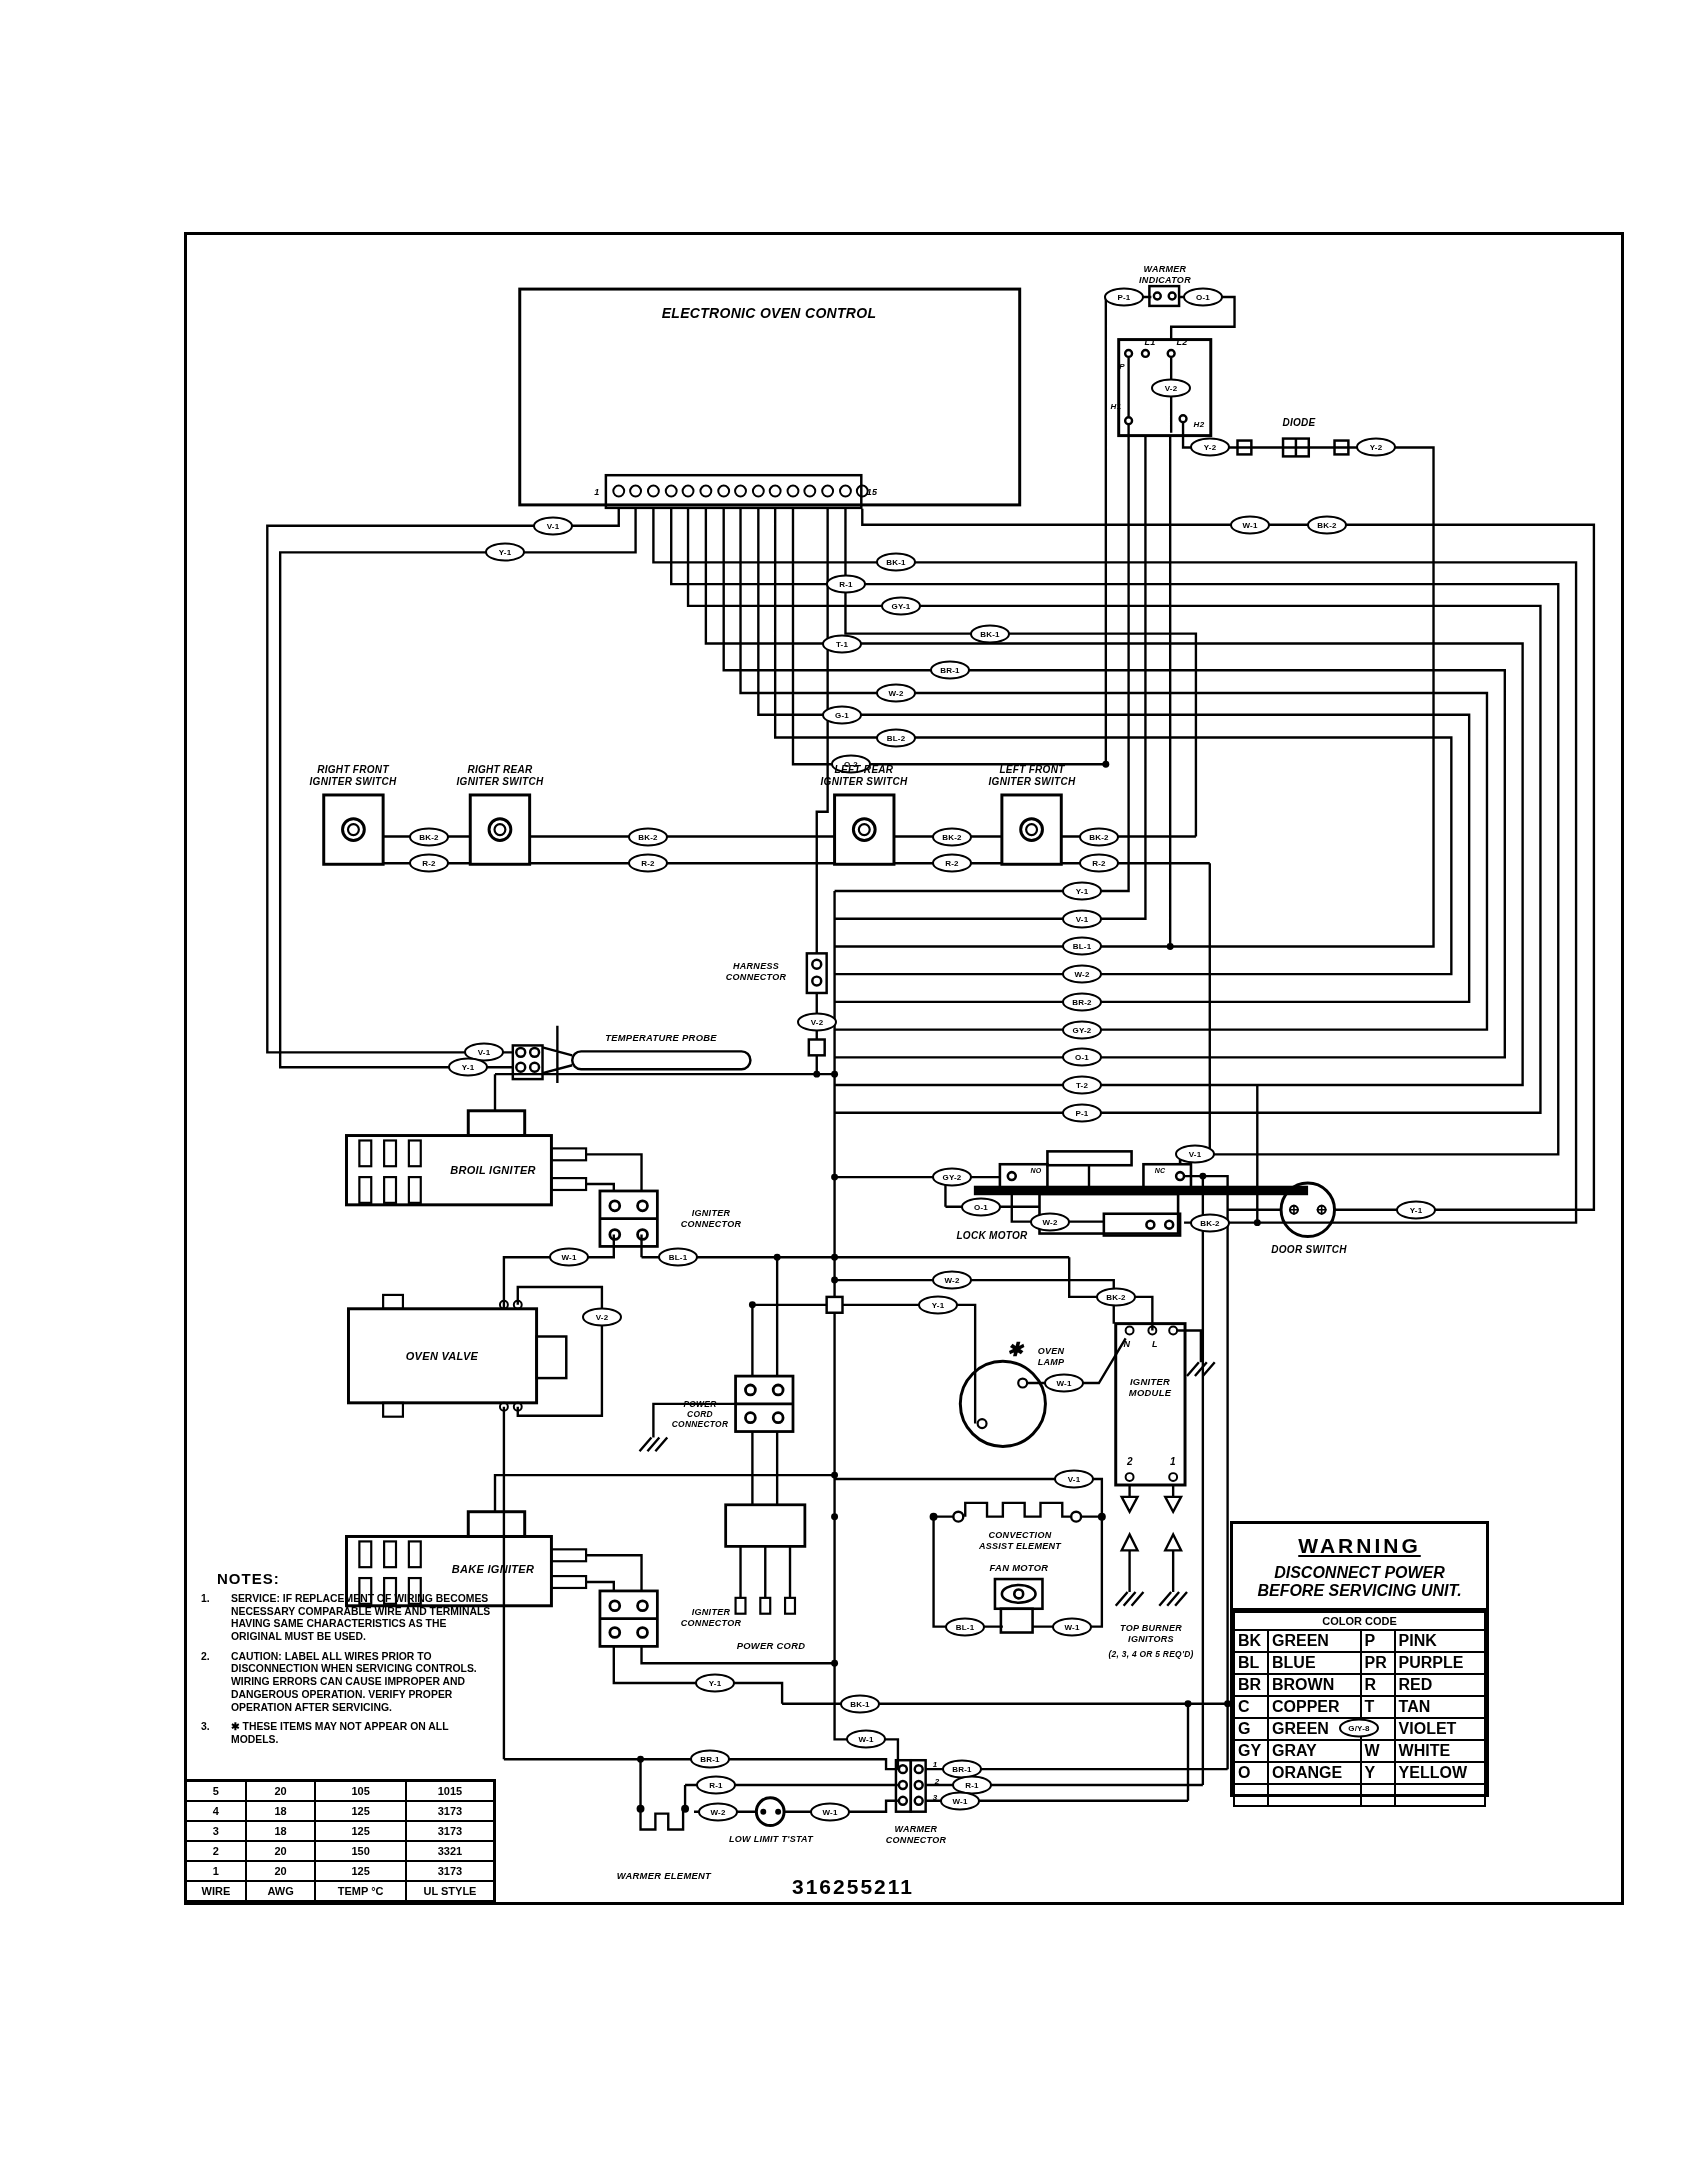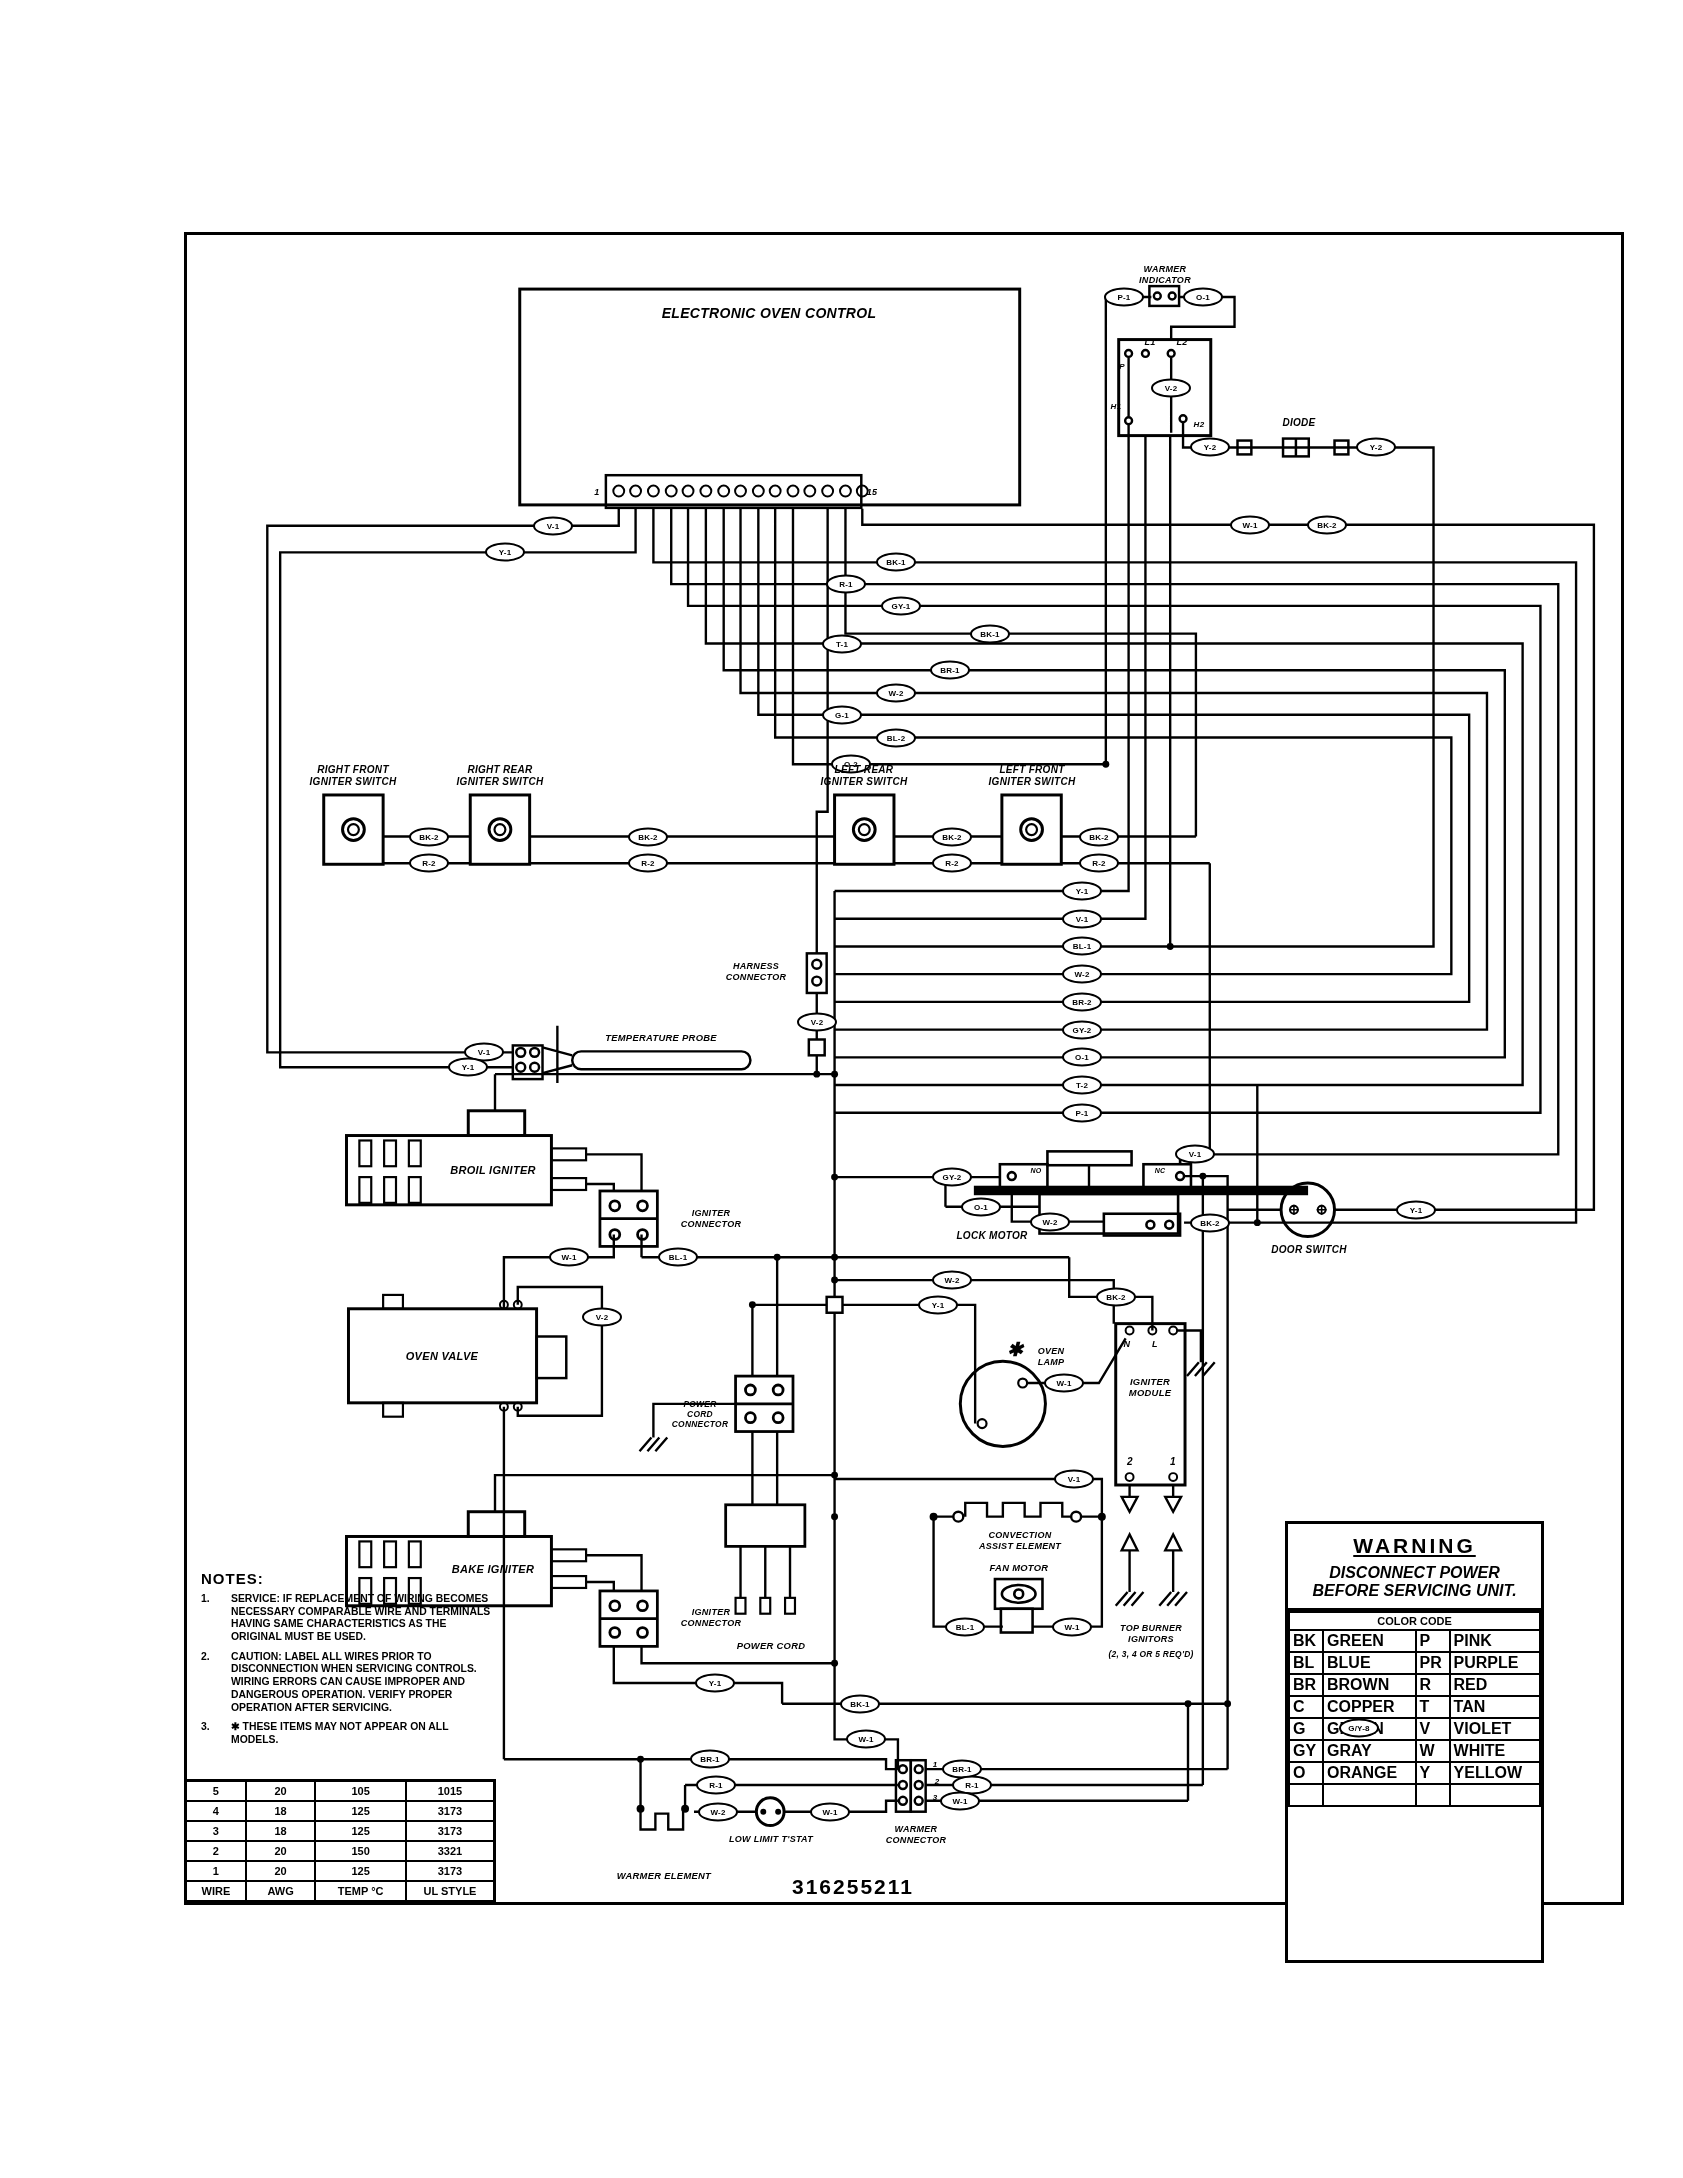--- a/index.html
+++ b/index.html
@@ -8,28 +8,28 @@
   .frame{position:absolute;left:184px;top:232px;width:1434px;height:1667px;border:3px solid #000;}
   svg{position:absolute;left:0;top:0;}
   .lbl{position:absolute;transform:translate(-50%,-50%);font-weight:bold;white-space:pre-line;
        text-align:center;line-height:1.2;letter-spacing:0.3px;z-index:4;font-style:italic;}
   .tag{position:absolute;transform:translate(-50%,-50%);border:2px solid #000;border-radius:50%;
        background:#fff;font-size:8px;font-weight:bold;line-height:1;display:flex;align-items:center;
        justify-content:center;height:15px;min-width:30px;padding:0 3px;z-index:3;letter-spacing:0.2px;}
   .partnum{position:absolute;transform:translate(-50%,-50%);font-weight:bold;font-size:21px;
        letter-spacing:2px;z-index:4;}
   .notes{position:absolute;left:201px;top:1570px;width:297px;z-index:4;}
-  .notes h3{margin:0 0 6px 0;font-size:15px;letter-spacing:1px;}
+  .notes h3{margin:0 0 6px 16px;font-size:15px;letter-spacing:1px;}
   .note-item{display:flex;margin-bottom:7px;}
   .note-n{width:30px;font-weight:bold;font-size:10.4px;flex:none;}
   .note-t{font-weight:bold;font-size:10.4px;line-height:1.22;}
   table{border-collapse:collapse;z-index:4;}
   .wire-table{position:absolute;left:184px;top:1779px;width:312px;background:#fff;border:3px solid #000;}
   .wire-table td{border:2px solid #000;text-align:center;font-weight:bold;font-size:11px;height:18px;padding:0;}
-  .warnbox{position:absolute;left:1285px;top:1521px;width:259px;height:442px;border:3px solid #000;
+  .warnbox{position:absolute;left:1230px;top:1521px;width:259px;height:276px;border:3px solid #000;
        background:#fff;z-index:2;box-sizing:border-box;}
   .warn-top{border-bottom:3px solid #000;text-align:center;padding:10px 4px 8px 4px;}
   .warn-title{font-size:21px;font-weight:bold;letter-spacing:3px;text-decoration:underline;margin-bottom:6px;}
   .warn-line{font-size:16px;font-weight:bold;font-style:italic;}
   .warn-mid{padding:9px 10px 2px 10px;height:115px;box-sizing:border-box;}
   .warn-mid div{font-size:10.4px;font-weight:bold;line-height:1.55;}
   .cc{width:100%;border-top:2px solid #000;}
   .cc td{border:2px solid #000;font-weight:bold;font-size:16px;padding:1px 3px;height:14px;}
   .cc .cc-title{text-align:center;font-size:11px;}
   .cc .ab{width:26px;text-align:left;}

